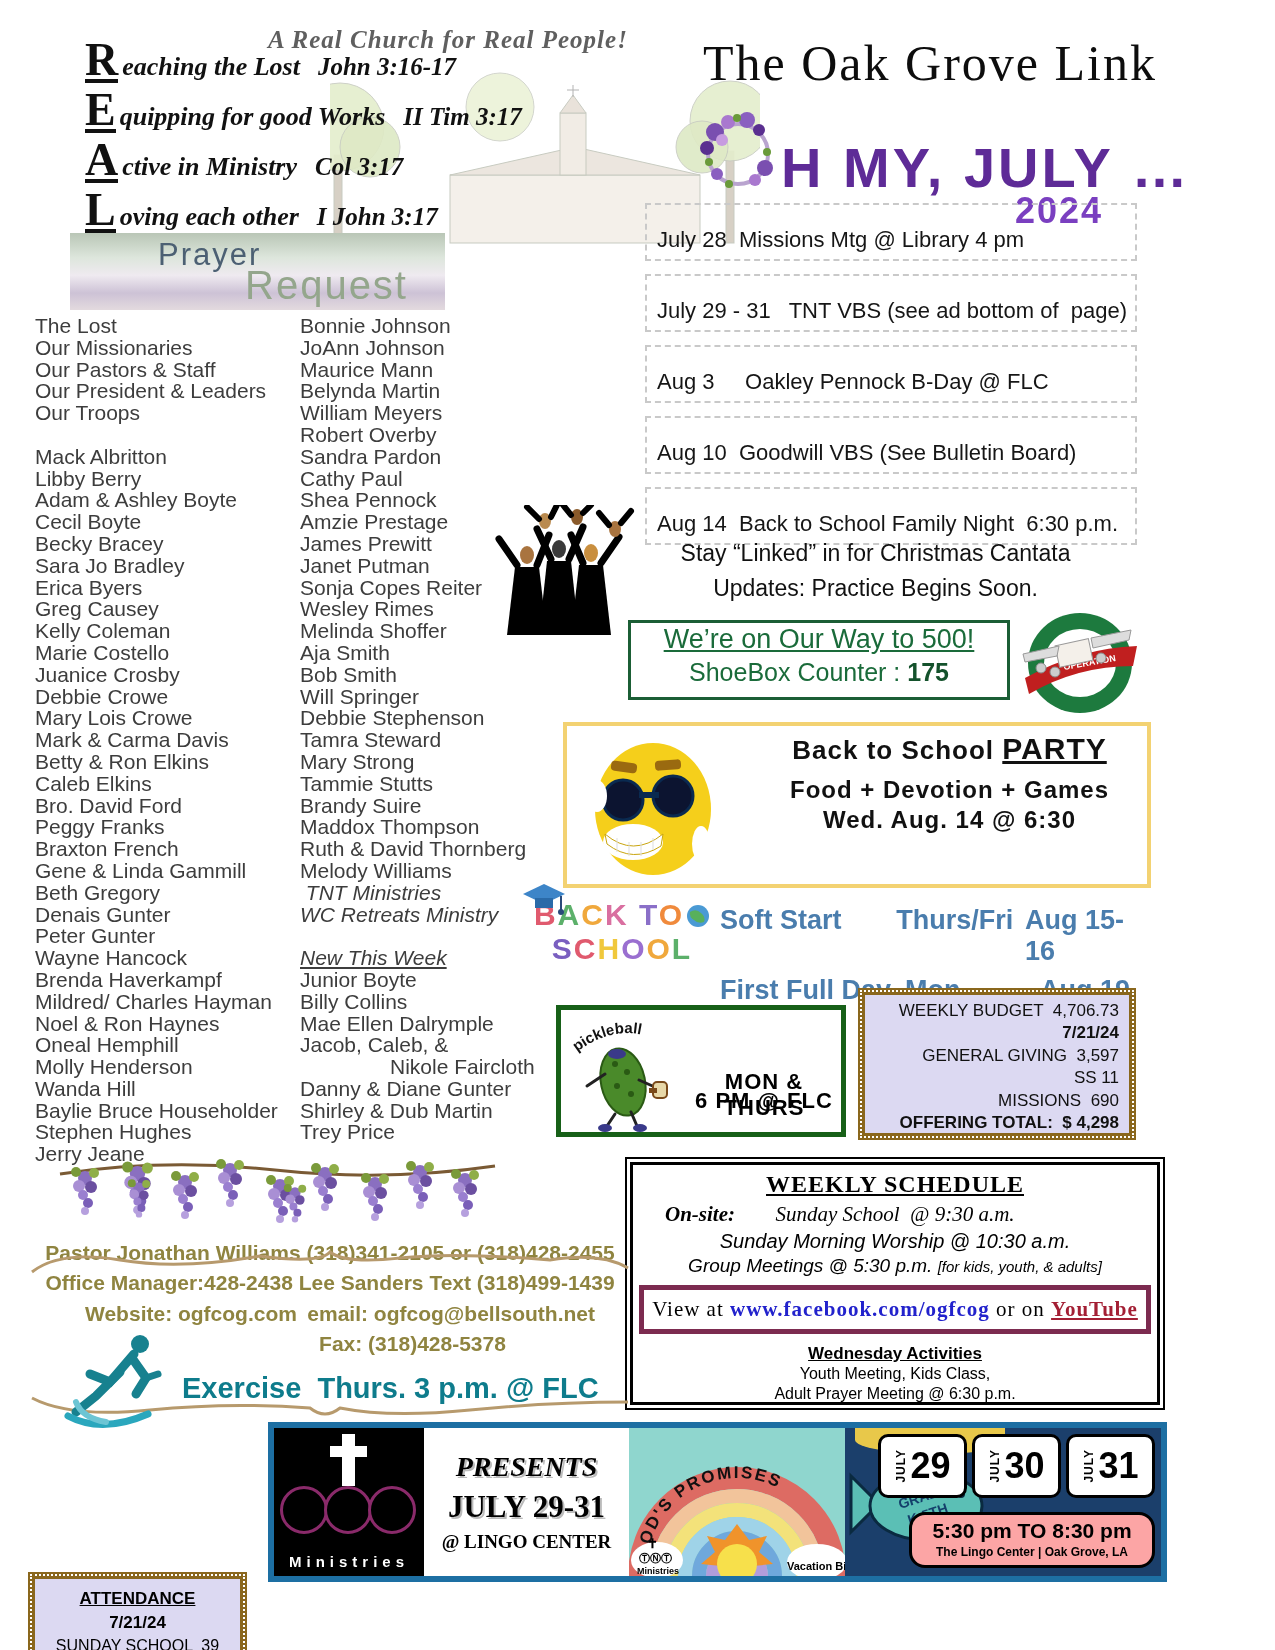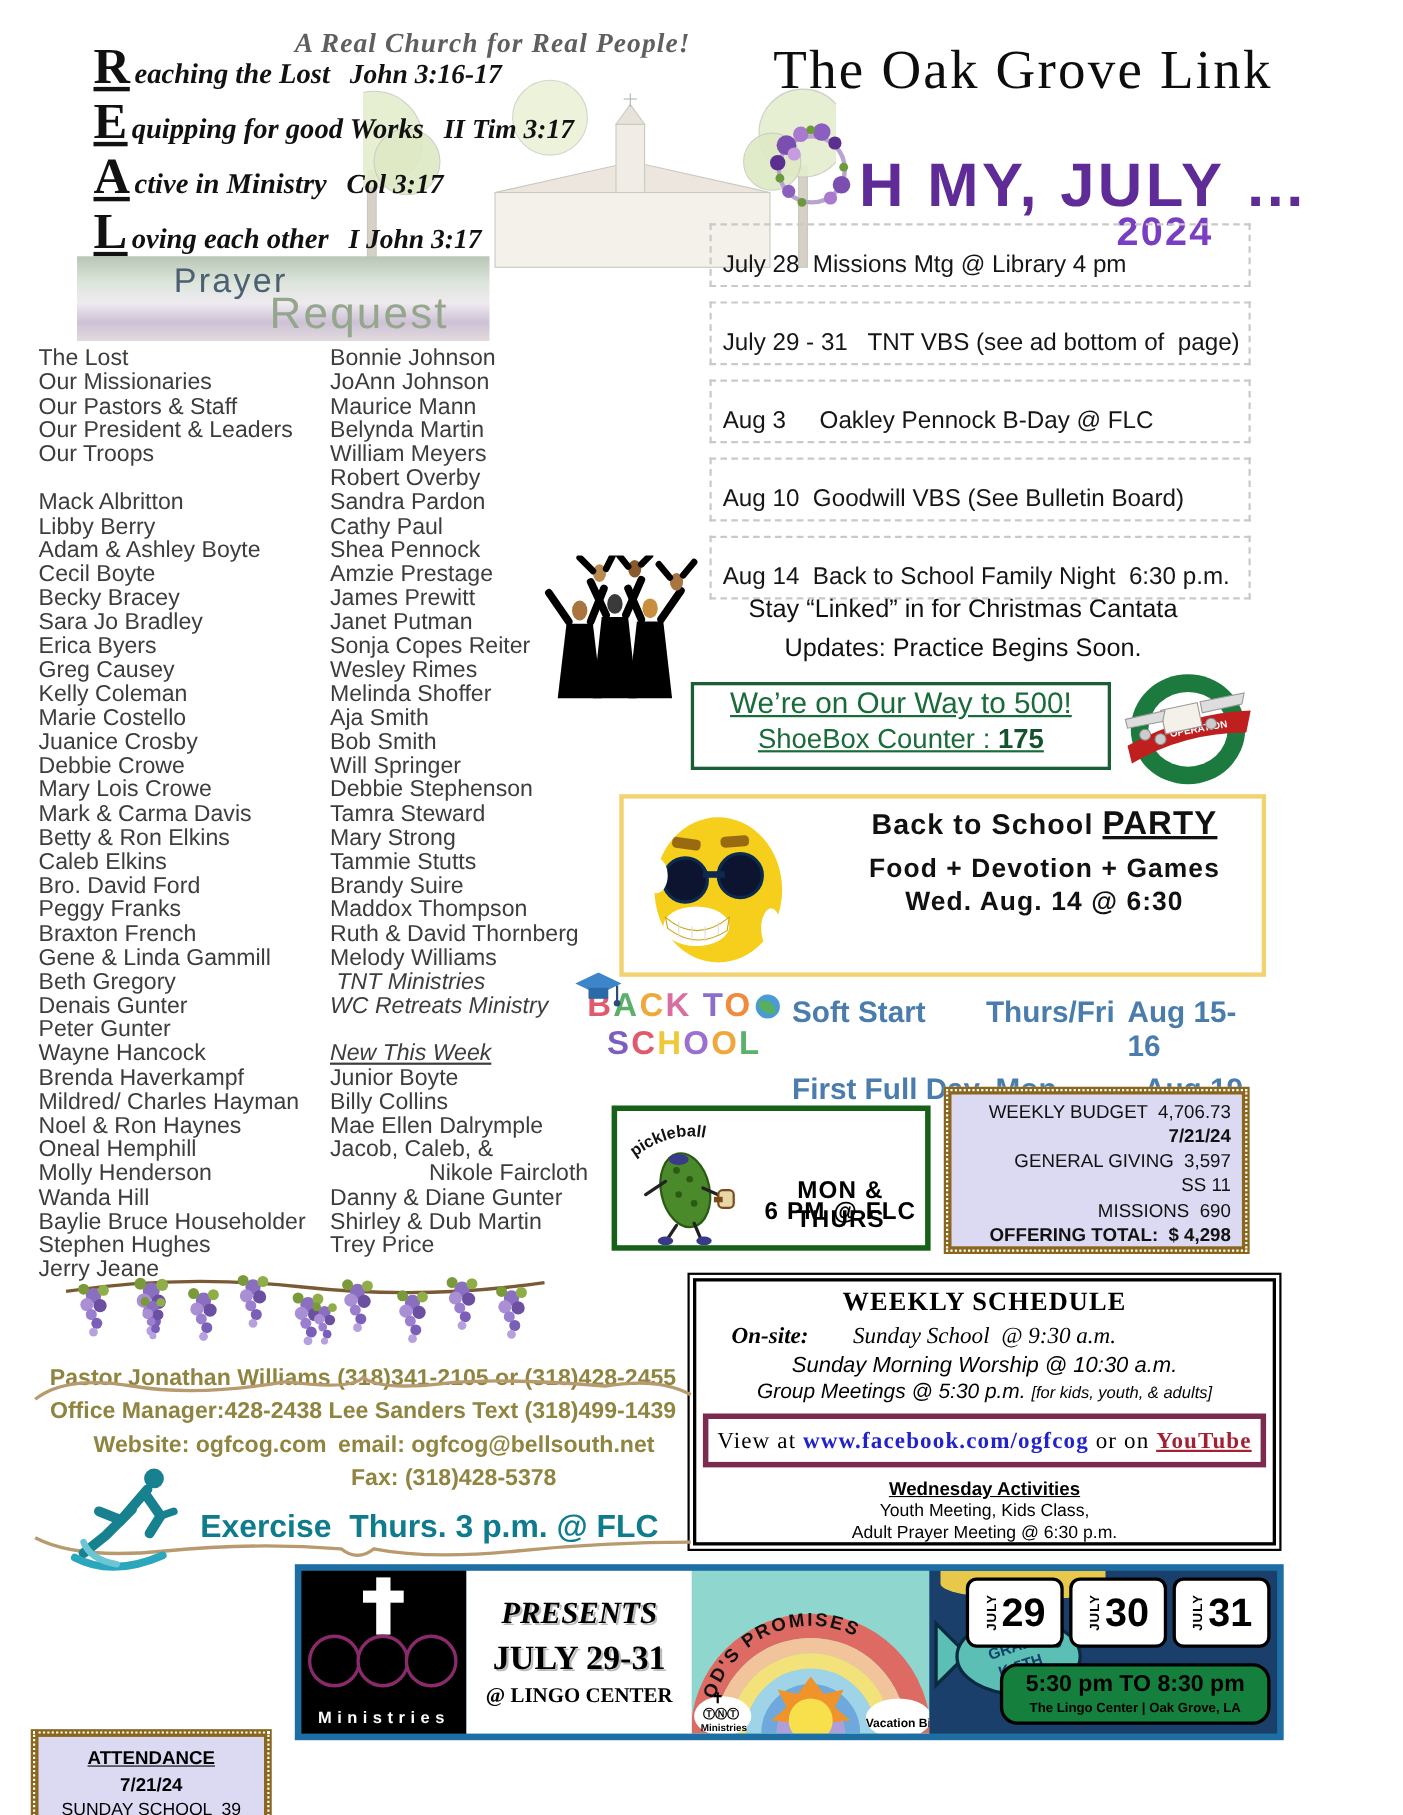--- a/index.html
+++ b/index.html
@@ -44,21 +44,21 @@
 
   
   #choir{left:487px;top:505px;}
 
   
   #cantata{left:648px;top:536px;width:455px;text-align:center;font:400 23px "Liberation Sans",sans-serif;color:#111;line-height:1.5;}
 
   
   #shoebox{left:628px;top:620px;width:382px;height:80px;border:3px solid #1b5e35;background:#fff;text-align:center;padding-top:1px;box-sizing:border-box;}
   #shoebox .l1{font:400 27px "Liberation Sans",sans-serif;color:#1a6b3a;text-decoration:underline;}
-  #shoebox .l2{font:400 25px "Liberation Sans",sans-serif;color:#1a6b3a;margin-top:3px;text-decoration:underline;}
+  #shoebox .l2{font:400 25px "Liberation Sans",sans-serif;color:#1a6b3a;margin-top:3px;}
   #shoebox .l2 b{font-weight:700;color:#14522c;}
   #occ-logo{left:1005px;top:608px;}
 
   
   #party{left:563px;top:722px;width:588px;height:166px;border:4px solid #f3d272;background:#fff;box-sizing:border-box;}
   #party-emoji{position:absolute;left:14px;top:8px;}
   #party-text{position:absolute;left:195px;top:6px;width:375px;text-align:center;color:#111;}
   #party-text .p1{font:700 26px "Liberation Sans",sans-serif;letter-spacing:1px;}
   #party-text .p1 .emph{font-size:30px;text-decoration:underline;}
   #party-text .p2{font:700 25px "Liberation Sans",sans-serif;margin-top:10px;letter-spacing:2px;}
@@ -86,21 +86,21 @@
   
   .gold-box{border:7px solid #8a671d;background:#dcd9f2;position:relative;box-sizing:border-box;}
   .gold-box::before{content:"";position:absolute;inset:-5px;border:2px dotted #fff;pointer-events:none;}
   #budget{left:858px;top:988px;width:278px;height:152px;text-align:right;padding:5px 10px;}
   #budget div{font:400 17px "Liberation Sans",sans-serif;color:#111;line-height:1.32;white-space:pre-wrap;}
   #budget div.bold{font-weight:700;}
 
   
   #schedule{left:625px;top:1157px;width:540px;height:253px;border:2px solid #000;box-sizing:border-box;background:#fff;}
   #schedule .inner{position:absolute;inset:3px;border:3px solid #000;padding:6px 4px 0 4px;box-sizing:border-box;}
-  #sched-title{text-align:center;font:700 24px "Liberation Serif",serif;letter-spacing:1px;color:#000;}
+  #sched-title{text-align:center;font:700 24px "Liberation Serif",serif;text-decoration:underline;letter-spacing:1px;color:#000;}
   #sched-row1{position:relative;margin-top:4px;}
   #onsite{position:absolute;left:28px;top:0;font:700 italic 21px "Liberation Serif",serif;color:#000;}
   #sched-l1{text-align:center;font:italic 21px "Liberation Serif",serif;color:#000;white-space:pre-wrap;}
   #sched-l2{text-align:center;font:italic 20px "Liberation Sans",sans-serif;color:#000;margin-top:3px;}
   #sched-l3{text-align:center;font:italic 19px "Liberation Sans",sans-serif;color:#000;margin-top:2px;}
   #sched-l3 .note{font-size:15px;}
   #view-band{margin:8px 2px 0 2px;border:5px solid #7c2b50;padding:7px 4px;text-align:center;font:400 21px "Liberation Serif",serif;color:#000;letter-spacing:1px;}
   #fb-link{color:#2222cc;font-weight:700;}
   #yt-link{color:#a31f34;font-weight:700;text-decoration:underline;}
   #wed-title{text-align:center;font:700 17px "Liberation Sans",sans-serif;text-decoration:underline;margin-top:10px;color:#000;}
@@ -138,21 +138,21 @@
   #presents-panel .pr2{font:700 31px "Liberation Serif",serif;color:#000;text-shadow:2px 2px 0 #bbb;}
   #presents-panel .pr3{font:700 19px "Liberation Serif",serif;color:#000;}
   #promises-panel{width:216px;background:#8fd6ce;}
   #fish-panel{flex:1;background:#1b3f6b;}
   #sand{position:absolute;left:10px;top:0;width:150px;height:26px;background:#e8c84a;border-radius:0 0 45% 55%;}
   #fish-svg{position:absolute;left:-4px;top:28px;}
   #date-boxes{position:absolute;right:6px;top:6px;display:flex;gap:5px;}
   .date-box{width:83px;height:58px;background:#fff;border:3px solid #000;border-radius:10px;display:flex;align-items:center;justify-content:center;}
   .date-box .m{writing-mode:vertical-rl;transform:rotate(180deg);font:800 12px "Liberation Sans",sans-serif;color:#000;letter-spacing:1px;}
   .date-box .d{font:800 36px "Liberation Sans",sans-serif;color:#000;margin-left:2px;}
-  #time-box{position:absolute;right:6px;bottom:8px;width:246px;height:56px;background:#15803d;border:3px solid #000;border-radius:16px;text-align:center;padding-top:4px;box-sizing:border-box;}
+  #time-box{position:absolute;right:6px;bottom:8px;width:246px;height:56px;background:#fca5a5;border:3px solid #000;border-radius:16px;text-align:center;padding-top:4px;box-sizing:border-box;}
   #time-box .t{font:800 21px "Liberation Sans",sans-serif;color:#000;}
   #time-box .loc{font:700 12px "Liberation Sans",sans-serif;color:#000;margin-top:2px;}
 </style>
 </head>
 <body>
 
 <div id="page">
 
   <svg id="sketch" class="abs" width="430" height="190" viewBox="0 0 430 190">
     <g stroke="#9aa08e" stroke-width="1">

